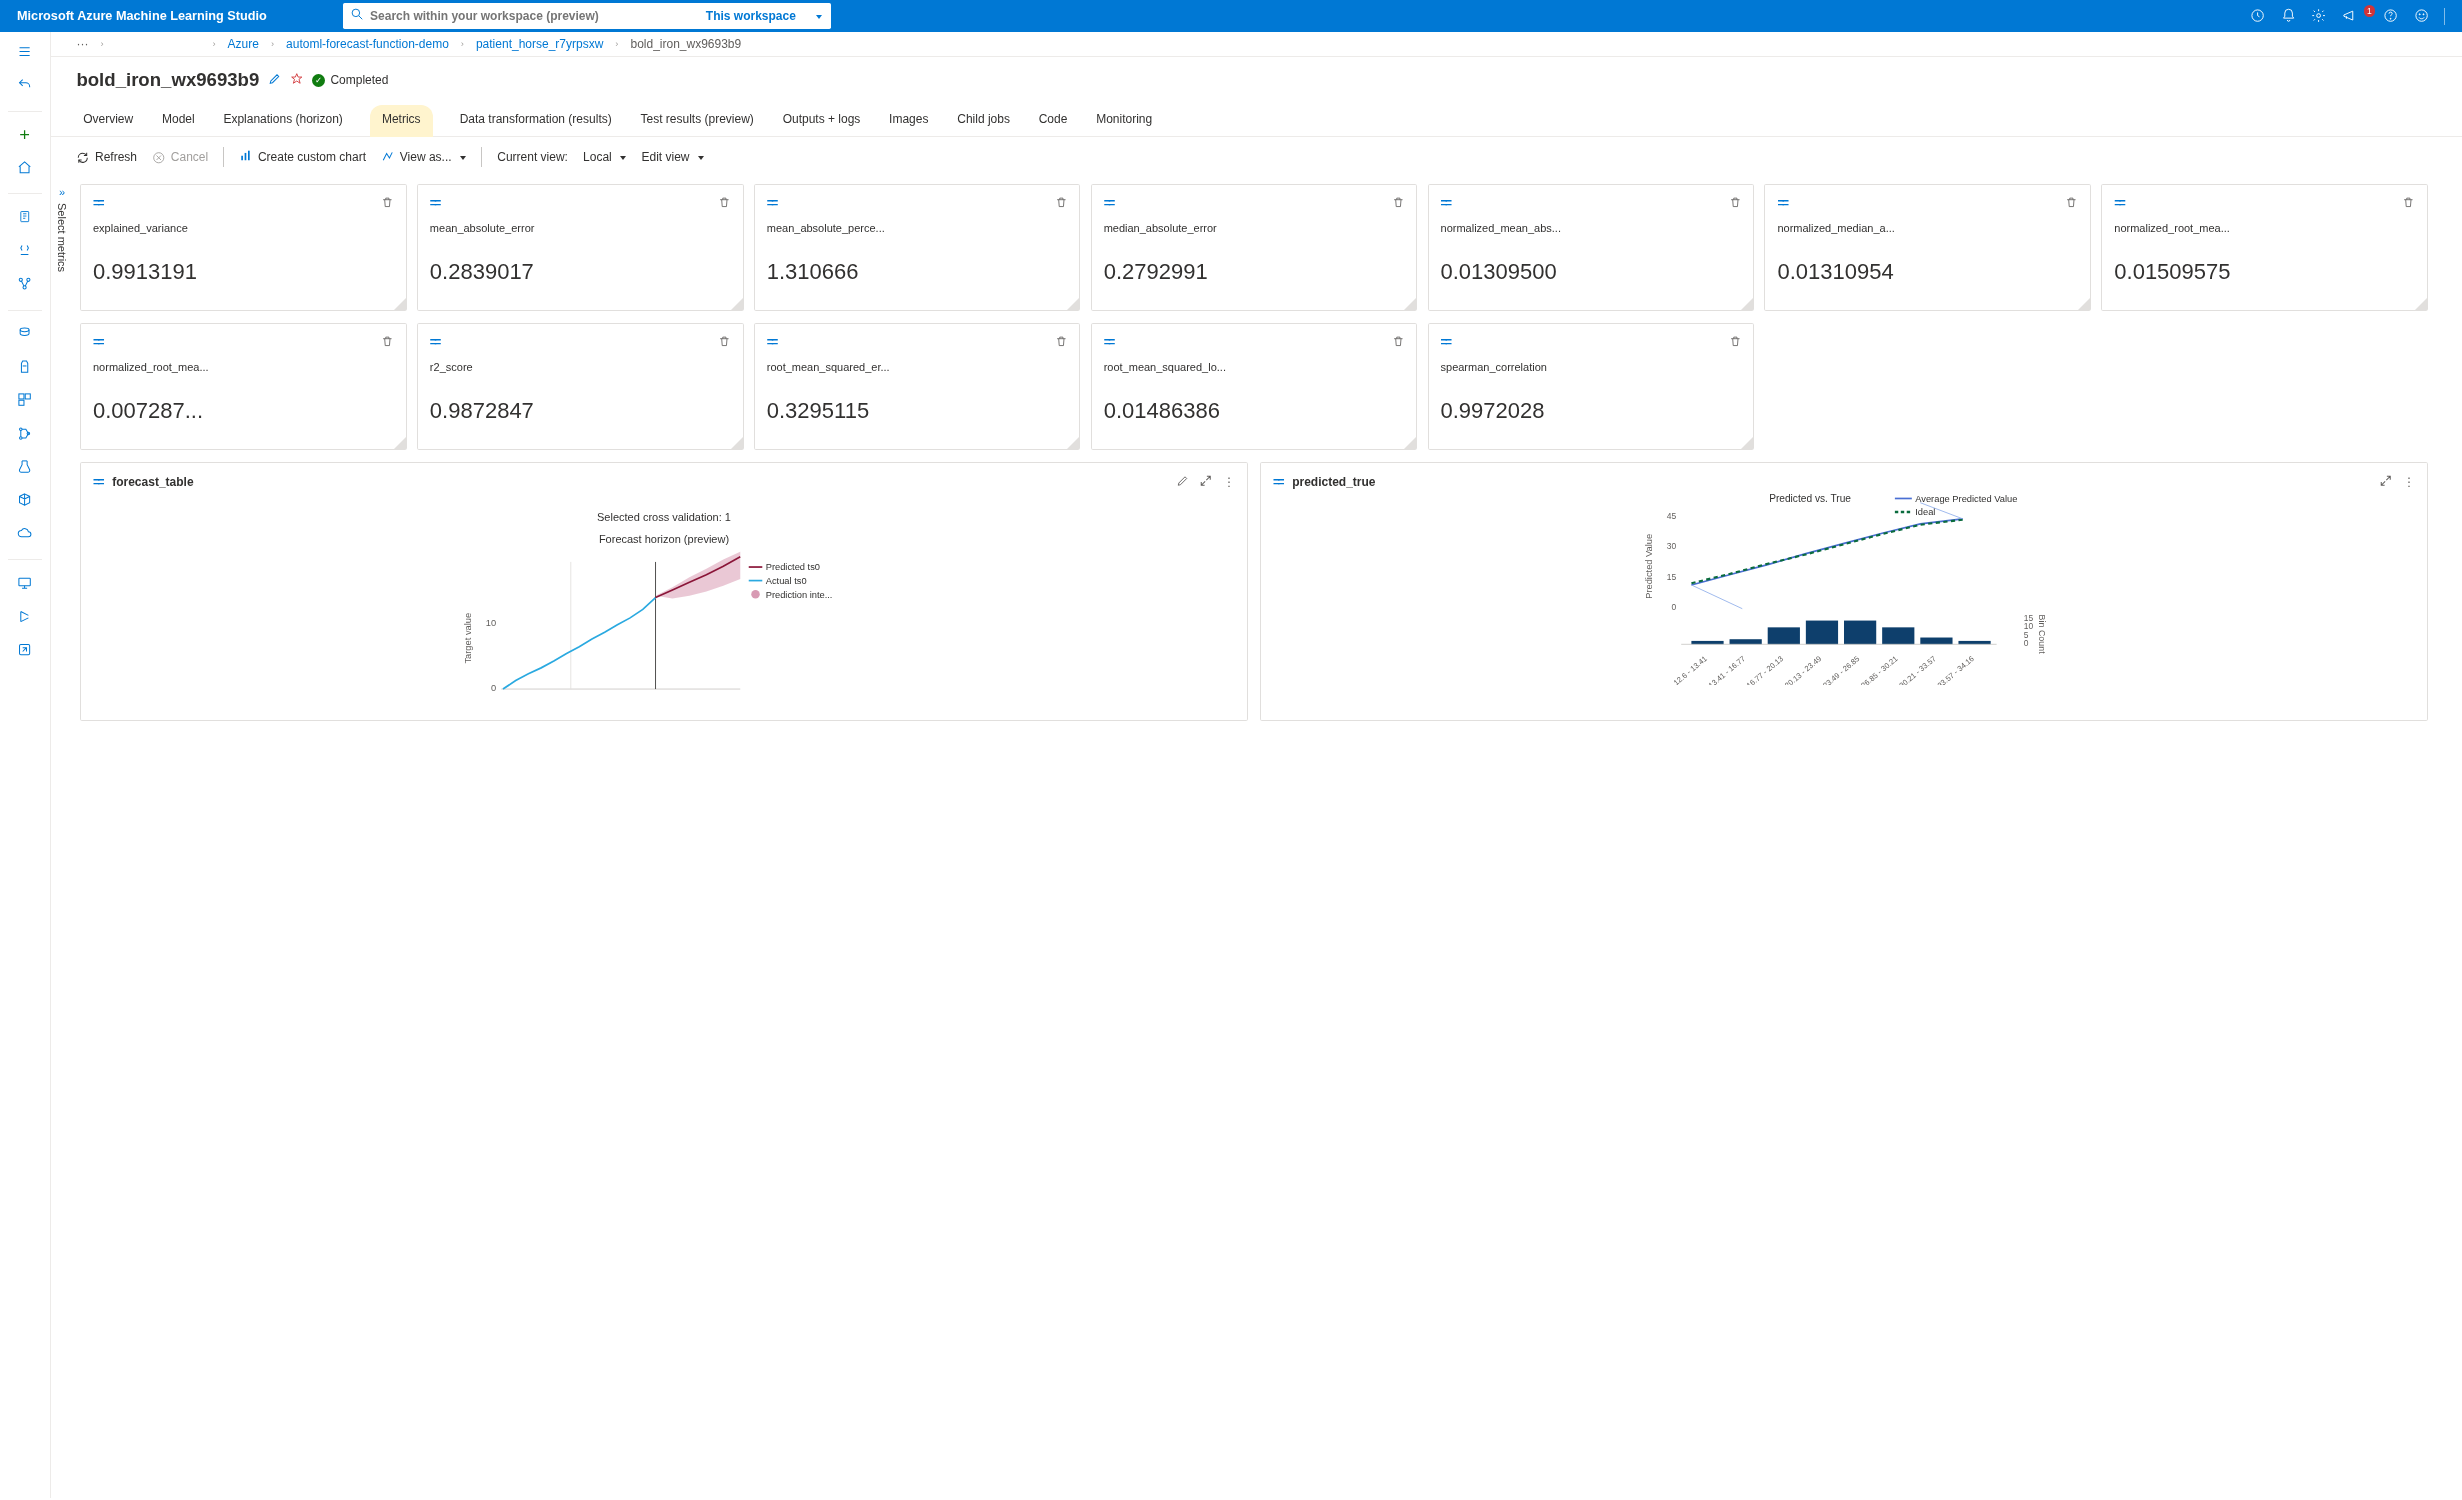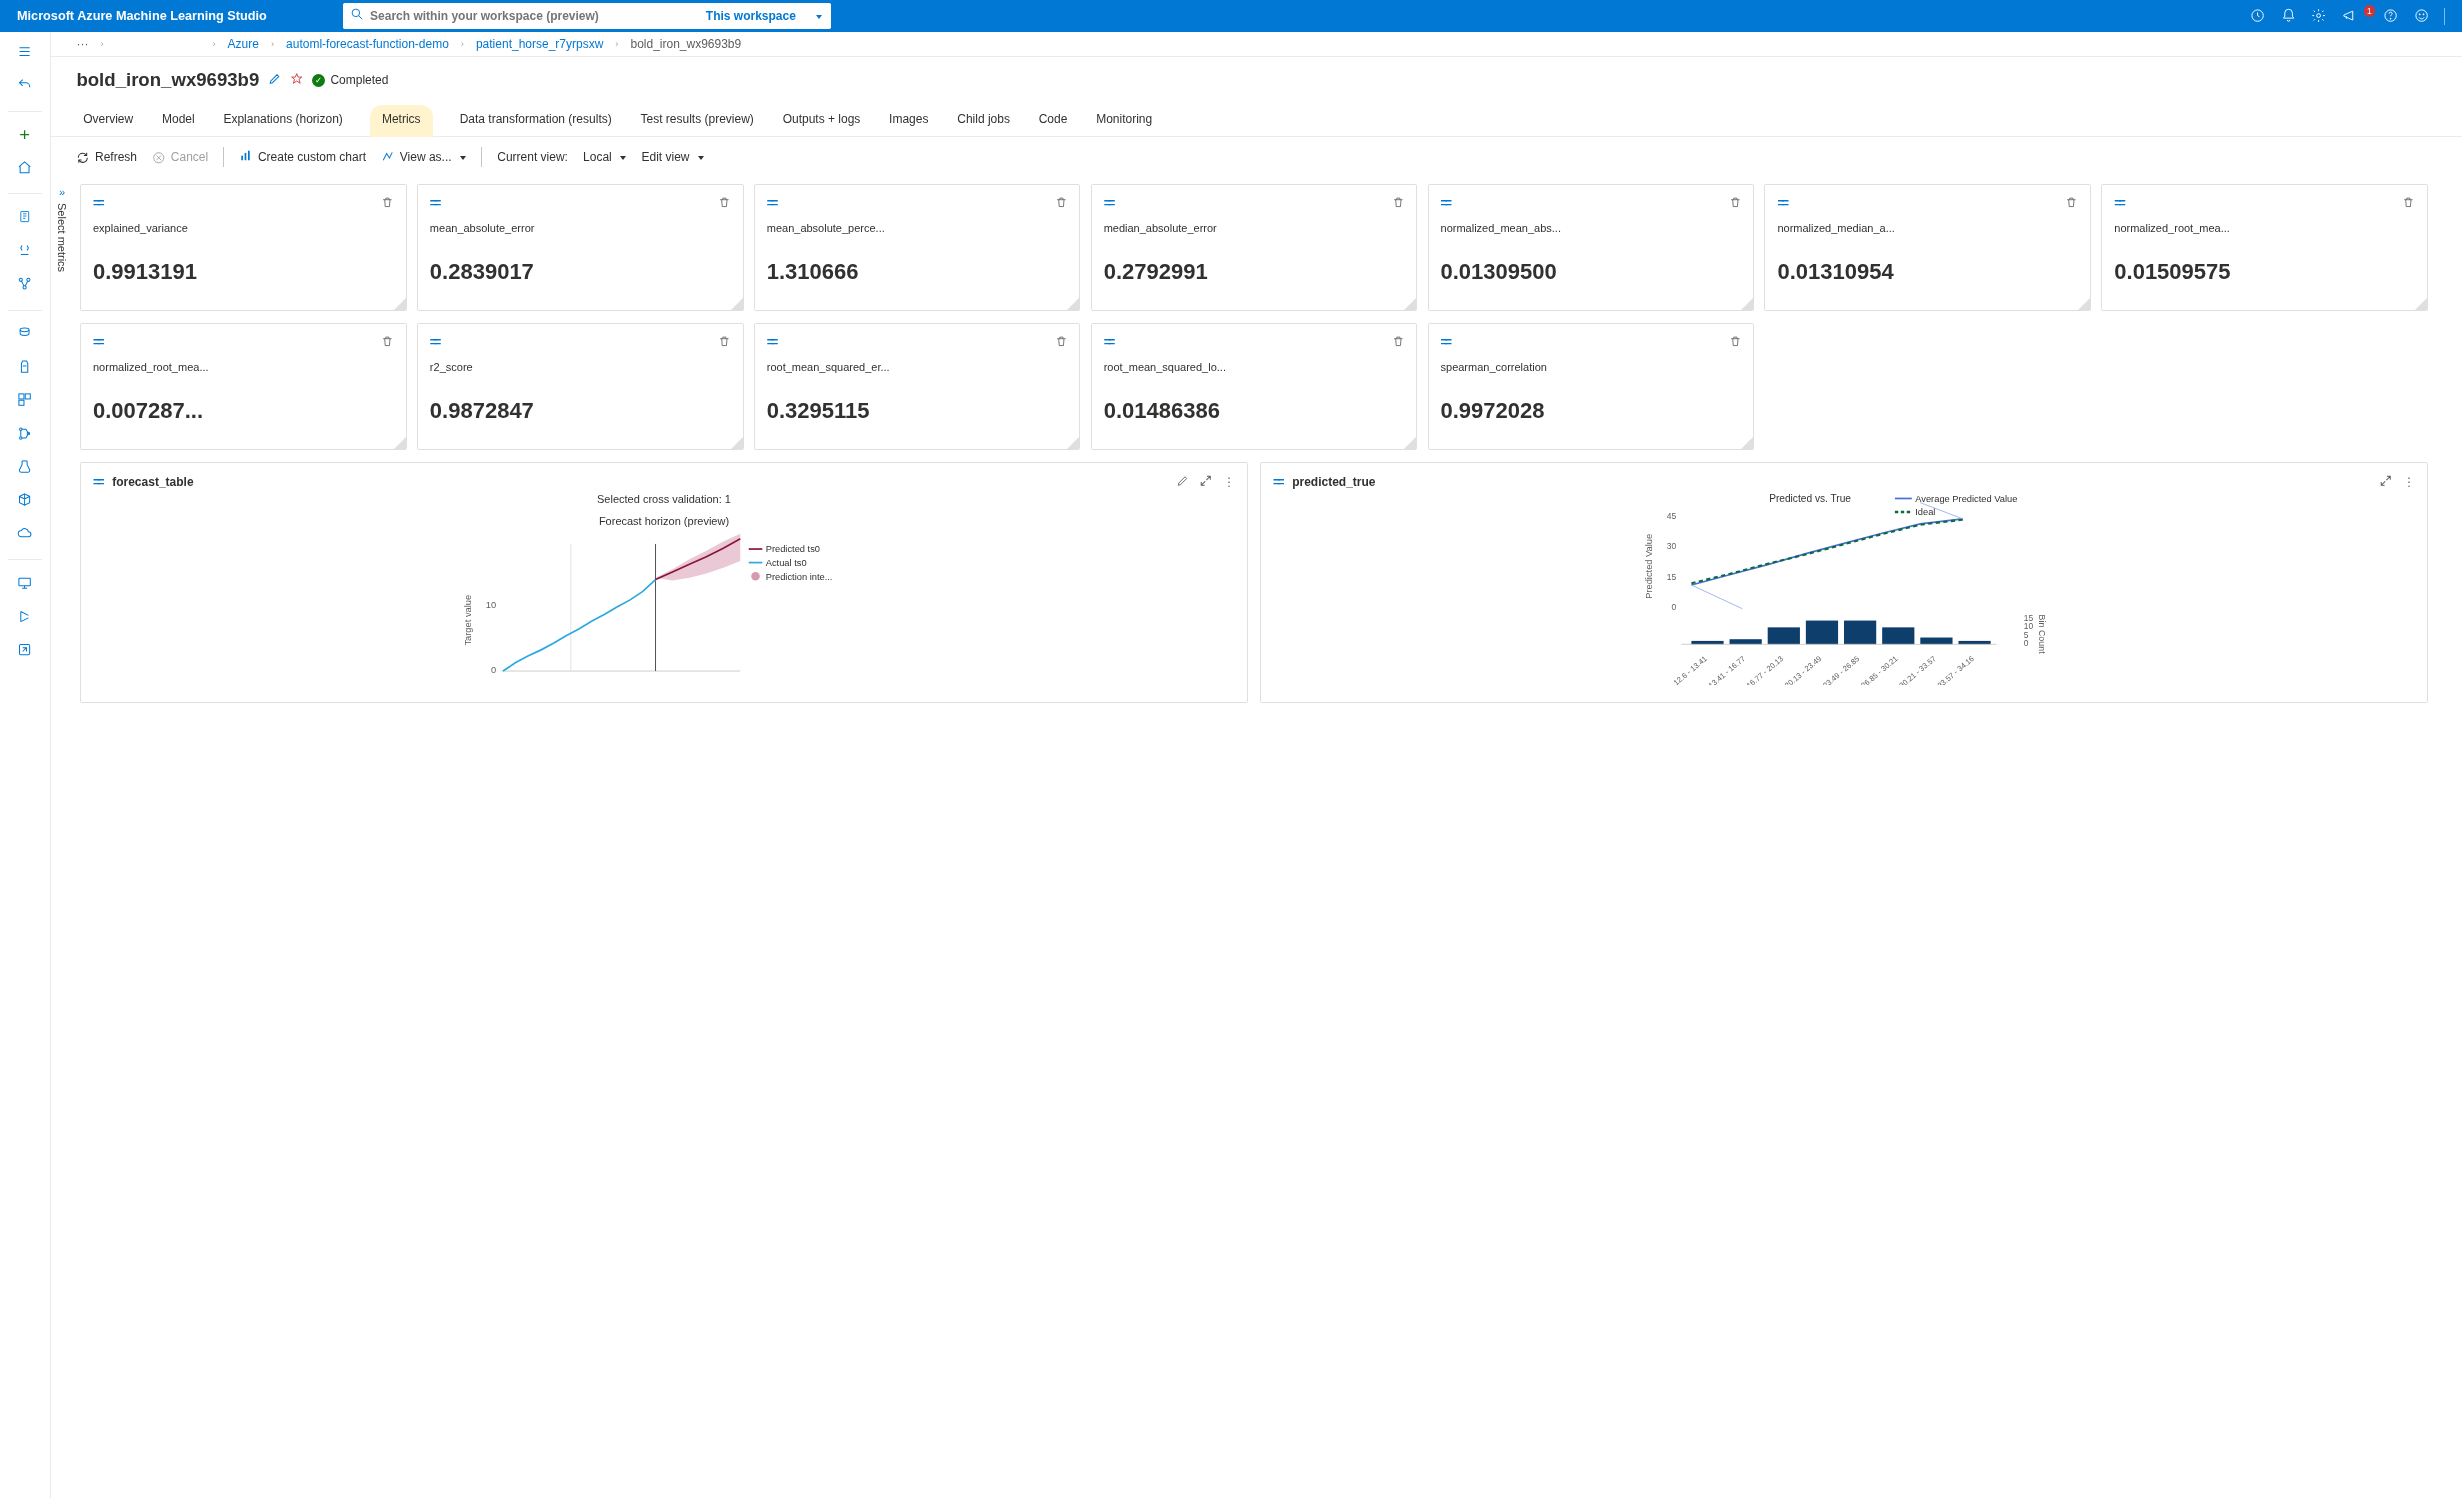--- a/index.html
+++ b/index.html
@@ -59,33 +59,33 @@
   .select-metrics-tab .dchev { writing-mode: horizontal-tb; color: #0078d4; }
   
   .scroller { flex: 1; overflow-y: auto; padding: 6.8px 34px 17px 6.8px; position: relative; }
   
   .metrics-grid { display: grid; grid-template-columns: repeat(7, 1fr); gap: 10.2px; margin-bottom: 12px; }
   .metric-card { border: 0.8px solid #e1dfdd; border-radius: 1.7px; padding: 10.2px 12px 15.2px 12px; background: #fff; min-height: 127px; position: relative; }
   .metric-card .card-head { display: flex; justify-content: space-between; align-items: center; }
   .drag-handle { color: #0078d4; font-weight: 700; letter-spacing: -2.5px; }
   .trash { color: #605e5c; cursor: pointer; }
   .metric-name { margin-top: 10.2px; font-size: 11px; color: #323130; overflow: hidden; text-overflow: ellipsis; white-space: nowrap; }
-  .metric-val { margin-top: 25.4px; font-size: 22px; font-weight: 700; }
+  .metric-val { margin-top: 25.4px; font-size: 22px; font-weight: 400; }
   .metric-card::after { content: ""; position: absolute; right: 0; bottom: 0; width: 0; height: 0; border-left: 12px solid transparent; border-bottom: 12px solid #e1dfdd; }
   
   .metrics-grid.row2 { grid-template-columns: repeat(7, 1fr); }
   
   
   .chart-row { display: grid; grid-template-columns: 1fr 1fr; gap: 12px; }
   .chart-card { border: 0.8px solid #e1dfdd; border-radius: 1.7px; padding: 10.2px 12px; }
   .chart-head { display: flex; align-items: center; gap: 10.2px; }
   .chart-head .title { font-weight: 600; }
   .chart-head .spacer2 { flex: 1; }
   .chart-head .icon-btn { cursor: pointer; color: #605e5c; }
-  .chart-sub { text-align: center; font-size: 11px; margin-top: 3px; }
+  .chart-sub { text-align: center; font-size: 11px; margin-top: 21px; }
   
   svg.plot { width: 100%; }
   
   .chev-down::after { content: ""; display: inline-block; border-left: 3.4px solid transparent; border-right: 3.4px solid transparent; border-top: 4.2px solid currentColor; margin-left: 3.4px; vertical-align: middle; }
 </style>
 </head>
 <body>
 
 <div class="topbar">
   <div class="app-title">Microsoft Azure Machine Learning Studio</div>

